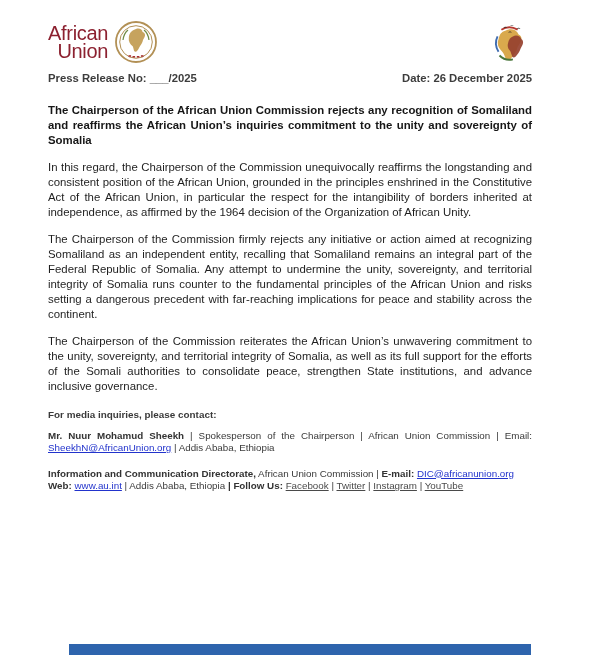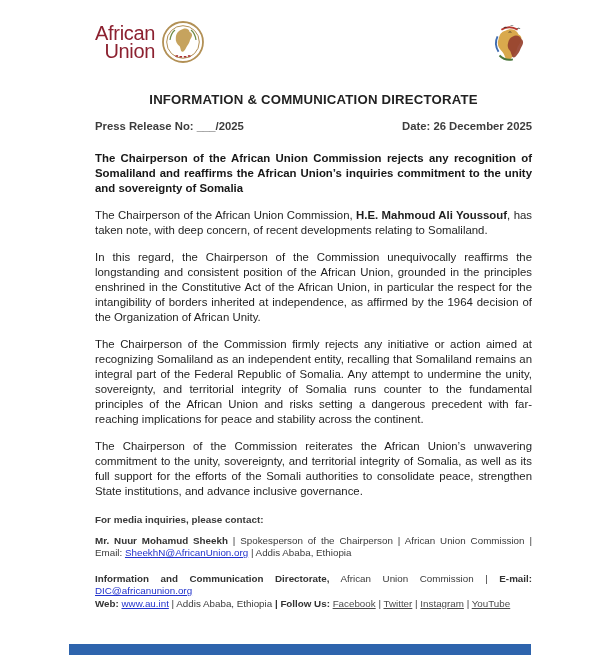--- a/index.html
+++ b/index.html
@@ -6,21 +6,21 @@
   html,body { background:#e8e8e8; }
   .page {
     position:relative;
     width:600px; height:662px;
     background:#ffffff;
     font-family:"Liberation Sans", sans-serif;
     color:#1e1e1e;
     overflow:hidden;
     margin:0 auto;
   }
-  .inner { padding:20px 68px 0 95px; }
+  .inner { padding:20px 68px 0 48px; }
 
   
   .logos { display:flex; justify-content:space-between; align-items:flex-start; height:52px; }
   .au-logo { display:flex; align-items:center; gap:6px; }
   .au-logo .wordmark { text-align:right; color:#8c2130; font-size:20px; line-height:18px; letter-spacing:-0.3px; }
   .au-emblem { width:44px; height:44px; }
 
   .rep-logo { display:flex; align-items:flex-start; gap:7px; margin-top:2px; }
   .rep-emblem { width:44px; height:46px; }
   .rep-text { padding-top:3px; }
@@ -87,30 +87,28 @@
           <g fill="#1e1e1e">
             <path d="M16 5 q2-2 4 0 q-2-0.6-4 0z"></path>
             <path d="M23 3 q2-2 4 0 q-2-0.6-4 0z"></path>
             <path d="M30 6 q2-2 4 0 q-2-0.6-4 0z"></path>
             <path d="M21 10 q2-2 4 0 q-2-0.6-4 0z"></path>
           </g>
         </svg>
       </div>
     </div>
 
-    <div class="directorate-title">INFORMATION &amp; COMMUNICATION DIRECTORATE</div>
 
     <div class="meta-row">
       <span>Press Release No: ___/2025</span>
       <span>Date: 26 December 2025</span>
     </div>
 
     <div class="release-title">The Chairperson of the African Union Commission rejects any recognition of Somaliland and reaffirms the African Union’s inquiries commitment to the unity and sovereignty of Somalia</div>
 
-    <p class="body-par"><span>The Chairperson of the African Union Commission, </span><span class="inline-bold">H.E. Mahmoud Ali Youssouf</span><span>, has taken note, with deep concern, of recent developments relating to Somaliland.</span></p>
 
     <p class="body-par">In this regard, the Chairperson of the Commission unequivocally reaffirms the longstanding and consistent position of the African Union, grounded in the principles enshrined in the Constitutive Act of the African Union, in particular the respect for the intangibility of borders inherited at independence, as affirmed by the 1964 decision of the Organization of African Unity.</p>
     <p class="body-par">The Chairperson of the Commission firmly rejects any initiative or action aimed at recognizing Somaliland as an independent entity, recalling that Somaliland remains an integral part of the Federal Republic of Somalia. Any attempt to undermine the unity, sovereignty, and territorial integrity of Somalia runs counter to the fundamental principles of the African Union and risks setting a dangerous precedent with far-reaching implications for peace and stability across the continent.</p>
     <p class="body-par">The Chairperson of the Commission reiterates the African Union’s unwavering commitment to the unity, sovereignty, and territorial integrity of Somalia, as well as its full support for the efforts of the Somali authorities to consolidate peace, strengthen State institutions, and advance inclusive governance.</p>
 
     <div class="media-heading">For media inquiries, please contact:</div>
 
     <div class="contact-block"><span class="b">Mr. Nuur Mohamud Sheekh</span><span> | Spokesperson of the Chairperson | African Union Commission | Email: </span><a class="link">SheekhN@AfricanUnion.org</a><span> | Addis Ababa, Ethiopia</span></div>
 
     <div class="footer-block"><span class="b">Information and Communication Directorate,</span><span> African Union Commission | </span><span class="b">E-mail: </span><a class="link">DIC@africanunion.org</a><br><span class="b">Web: </span><a class="link">www.au.int</a><span> | Addis Ababa, Ethiopia </span><span class="b">| Follow Us: </span><a class="social-link">Facebook</a><span> | </span><a class="social-link">Twitter</a><span> | </span><a class="social-link">Instagram</a><span> | </span><a class="social-link">YouTube</a></div>

